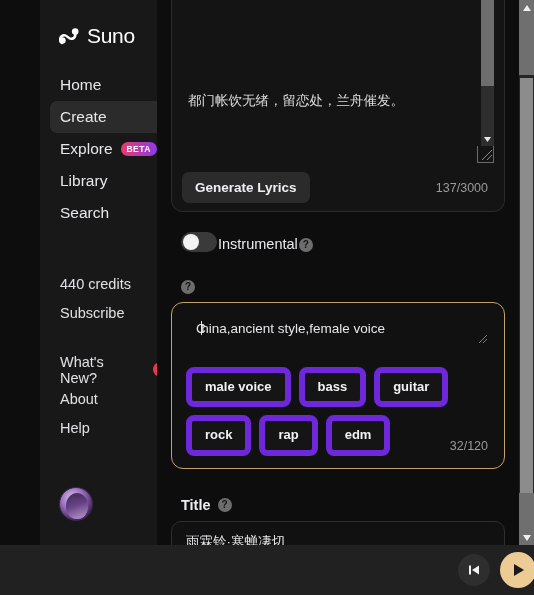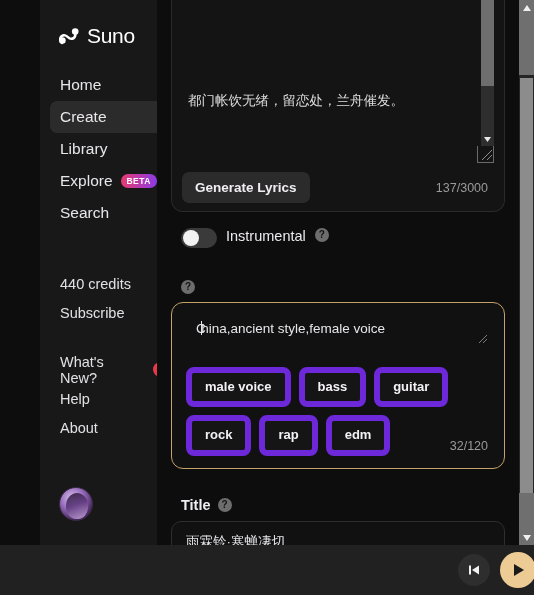--- a/index.html
+++ b/index.html
@@ -146,21 +146,21 @@
     border: none; border-radius: 7px;
     font-size: 13.5px; font-weight: bold;
     padding: 8px 13px;
     cursor: pointer;
     font-family: inherit;
   }
   .counter { color: #9a9a9a; font-size: 12.5px; }
 
   
   .instr-row {
-    display: flex; align-items: flex-start; gap: 9px;
+    display: flex; align-items: flex-end; gap: 1px;
     margin-top: 16px; padding-left: 10px;
     height: 24px;
   }
   .toggle {
     width: 36px; height: 20px; border-radius: 11px;
     background: #3a3a3a; position: relative; cursor: pointer;
     flex: none;
   }
   .toggle .knob {
     position: absolute; left: 2px; top: 2px;
@@ -303,43 +303,43 @@
     </div>
 
     <div class="nav">
       <div class="nav-item">
         <span class="label">Home</span>
       </div>
       <div class="nav-item active">
         <span class="label">Create</span>
       </div>
       <div class="nav-item">
-        <span class="label">Library</span>
-      </div>
-      <div class="nav-item">
         <span class="label">Explore</span>
         <span class="badge-beta">BETA</span>
+      </div>
+      <div class="nav-item">
+        <span class="label">Library</span>
       </div>
       <div class="nav-item">
         <span class="label">Search</span>
       </div>
     </div>
 
     <div class="sidebar-mid">
       <div class="side-link">440 credits</div>
       <div class="side-link">Subscribe</div>
     </div>
 
     <div class="sidebar-foot">
       <div class="side-link">
         <span>What's New?</span>
         <span class="badge-count">20</span>
       </div>
+      <div class="side-link">About</div>
       <div class="side-link">Help</div>
-      <div class="side-link">About</div>
     </div>
 
     <div class="avatar"></div>
   </div>
 
   <div class="main">
     <div class="inner">
 
       <div class="lyrics-card">
         <div class="lyrics-scroll">

